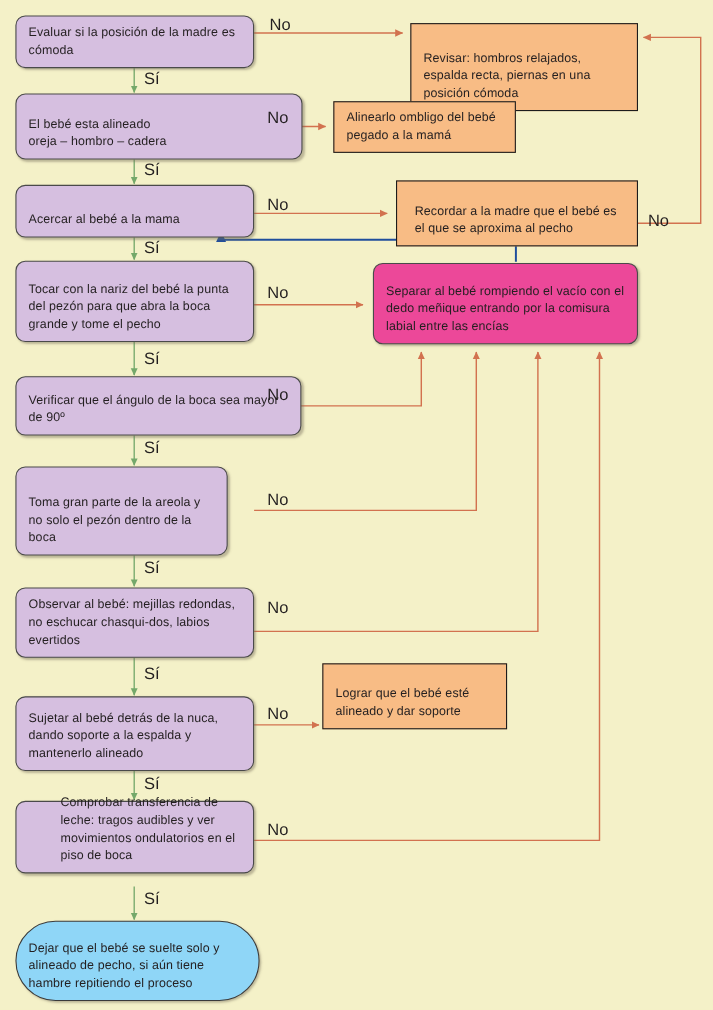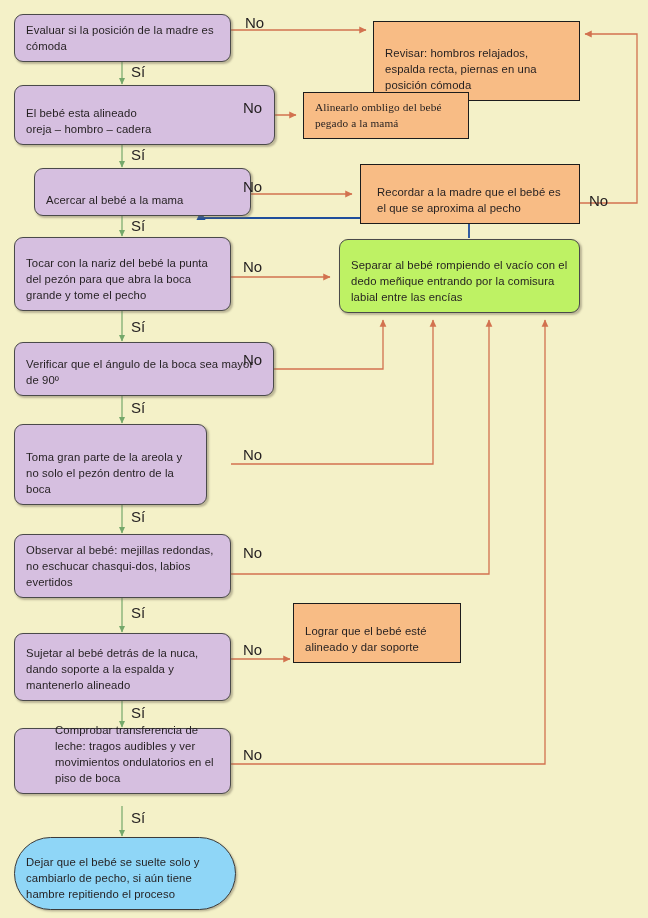--- a/index.html
+++ b/index.html
@@ -36,21 +36,21 @@
     border:1.3px solid #4a4a4a;
     border-radius:9px;
     box-shadow:1.5px 1.5px 2px rgba(120,110,90,.45);
   }
   .action{
     background:#f8bc85;
     border:1.3px solid #1c1c1c;
     border-radius:0;
   }
   .alert{
-    background:#bef264;
+    background:#ec4899;
     border:1.3px solid #4a4a4a;
     border-radius:9px;
     box-shadow:1.5px 1.5px 2px rgba(120,110,90,.45);
   }
   .terminal{
     background:#8fd6f7;
     border:1.3px solid #3b3b3b;
     border-radius:50px;
     box-shadow:1.5px 1.5px 2px rgba(120,110,90,.45);
   }
@@ -114,21 +114,21 @@
 
   <div class="node decision" style="left:14px; top:14px; width:217px; height:48px;">
     <span>Evaluar si la posición de la madre es cómoda</span>
   </div>
 
   <div class="node decision" style="left:14px; top:85px; width:261px; height:60px;">
     <span style="white-space:pre-line;">El bebé esta alineado
 oreja – hombro – cadera</span>
   </div>
 
-  <div class="node decision" style="left:14px; top:168px; width:217px; height:48px;margin-left:20px;">
+  <div class="node decision" style="left:14px; top:168px; width:217px; height:48px;">
     <span>Acercar al bebé a la mama</span>
   </div>
 
   <div class="node decision" style="left:14px; top:237px; width:217px; height:74px;">
     <span>Tocar con la nariz del bebé la punta del pezón para que abra la boca grande y tome el pecho</span>
   </div>
 
   <div class="node decision" style="left:14px; top:342px; width:260px; height:54px;">
     <span>Verificar que el ángulo de la boca sea mayor de 90º</span>
   </div>
@@ -143,28 +143,28 @@
 
   <div class="node decision" style="left:14px; top:534px; width:217px; height:64px;">
     <span>Observar al bebé: mejillas redondas, no eschucar chasqui-dos, labios evertidos</span>
   </div>
 
   <div class="node decision" style="left:14px; top:728px; width:217px; height:66px;padding-left:40px;">
     <span>Comprobar transferencia de leche: tragos audibles  y ver movimientos ondulatorios en el piso de boca</span>
   </div>
 
   <div class="node terminal" style="left:14px; top:837px; width:222px; height:73px;">
-    <span>Dejar que el bebé se suelte solo y cambiarlo de pecho, si aún tiene hambre repitiendo el  proceso</span>
+    <span>Dejar que el bebé se suelte solo y alineado de pecho, si aún tiene hambre repitiendo el  proceso</span>
   </div>
 
   <div class="node action" style="left:373px; top:7px; width:207px; height:80px;margin-top:14px;">
     <span>Revisar: hombros relajados, espalda recta, piernas en una posición cómoda</span>
   </div>
 
-  <div class="node action" style="left:303px; top:92px; width:166px; height:47px;font-family:Liberation Serif, serif;">
+  <div class="node action" style="left:303px; top:92px; width:166px; height:47px;">
     <span>Alinearlo ombligo del bebé pegado a la mamá</span>
   </div>
 
   <div class="node action" style="left:360px; top:164px; width:220px; height:60px;padding-left:16px;">
     <span>Recordar a la madre que el bebé es el que se aproxima al pecho</span>
   </div>
 
   <div class="node alert" style="left:339px; top:239px; width:241px; height:74px;">
     <span>Separar al bebé rompiendo el vacío con el dedo meñique entrando por la comisura labial entre las encías</span>
   </div>

